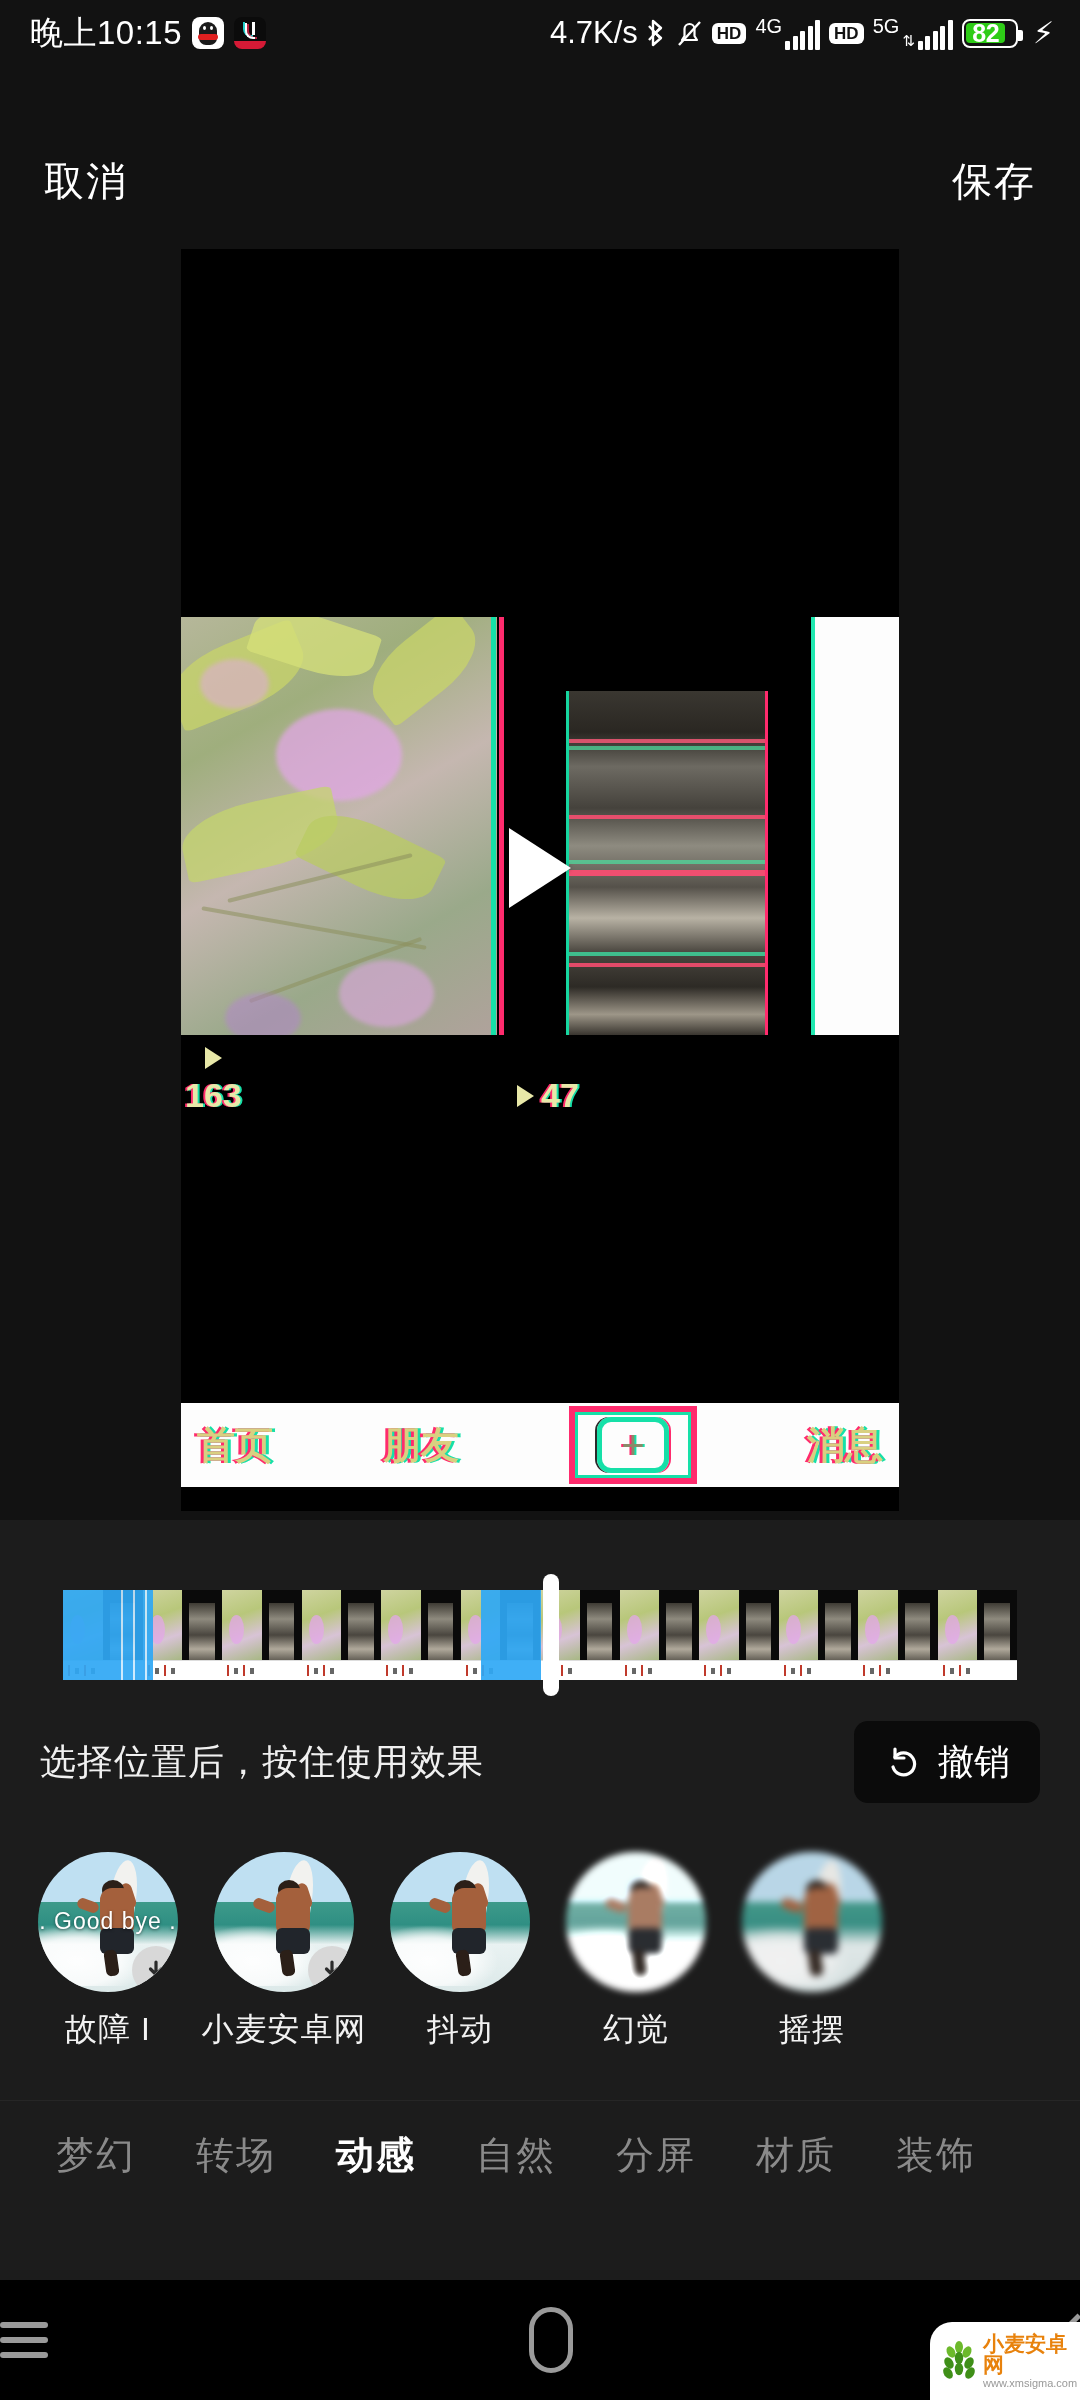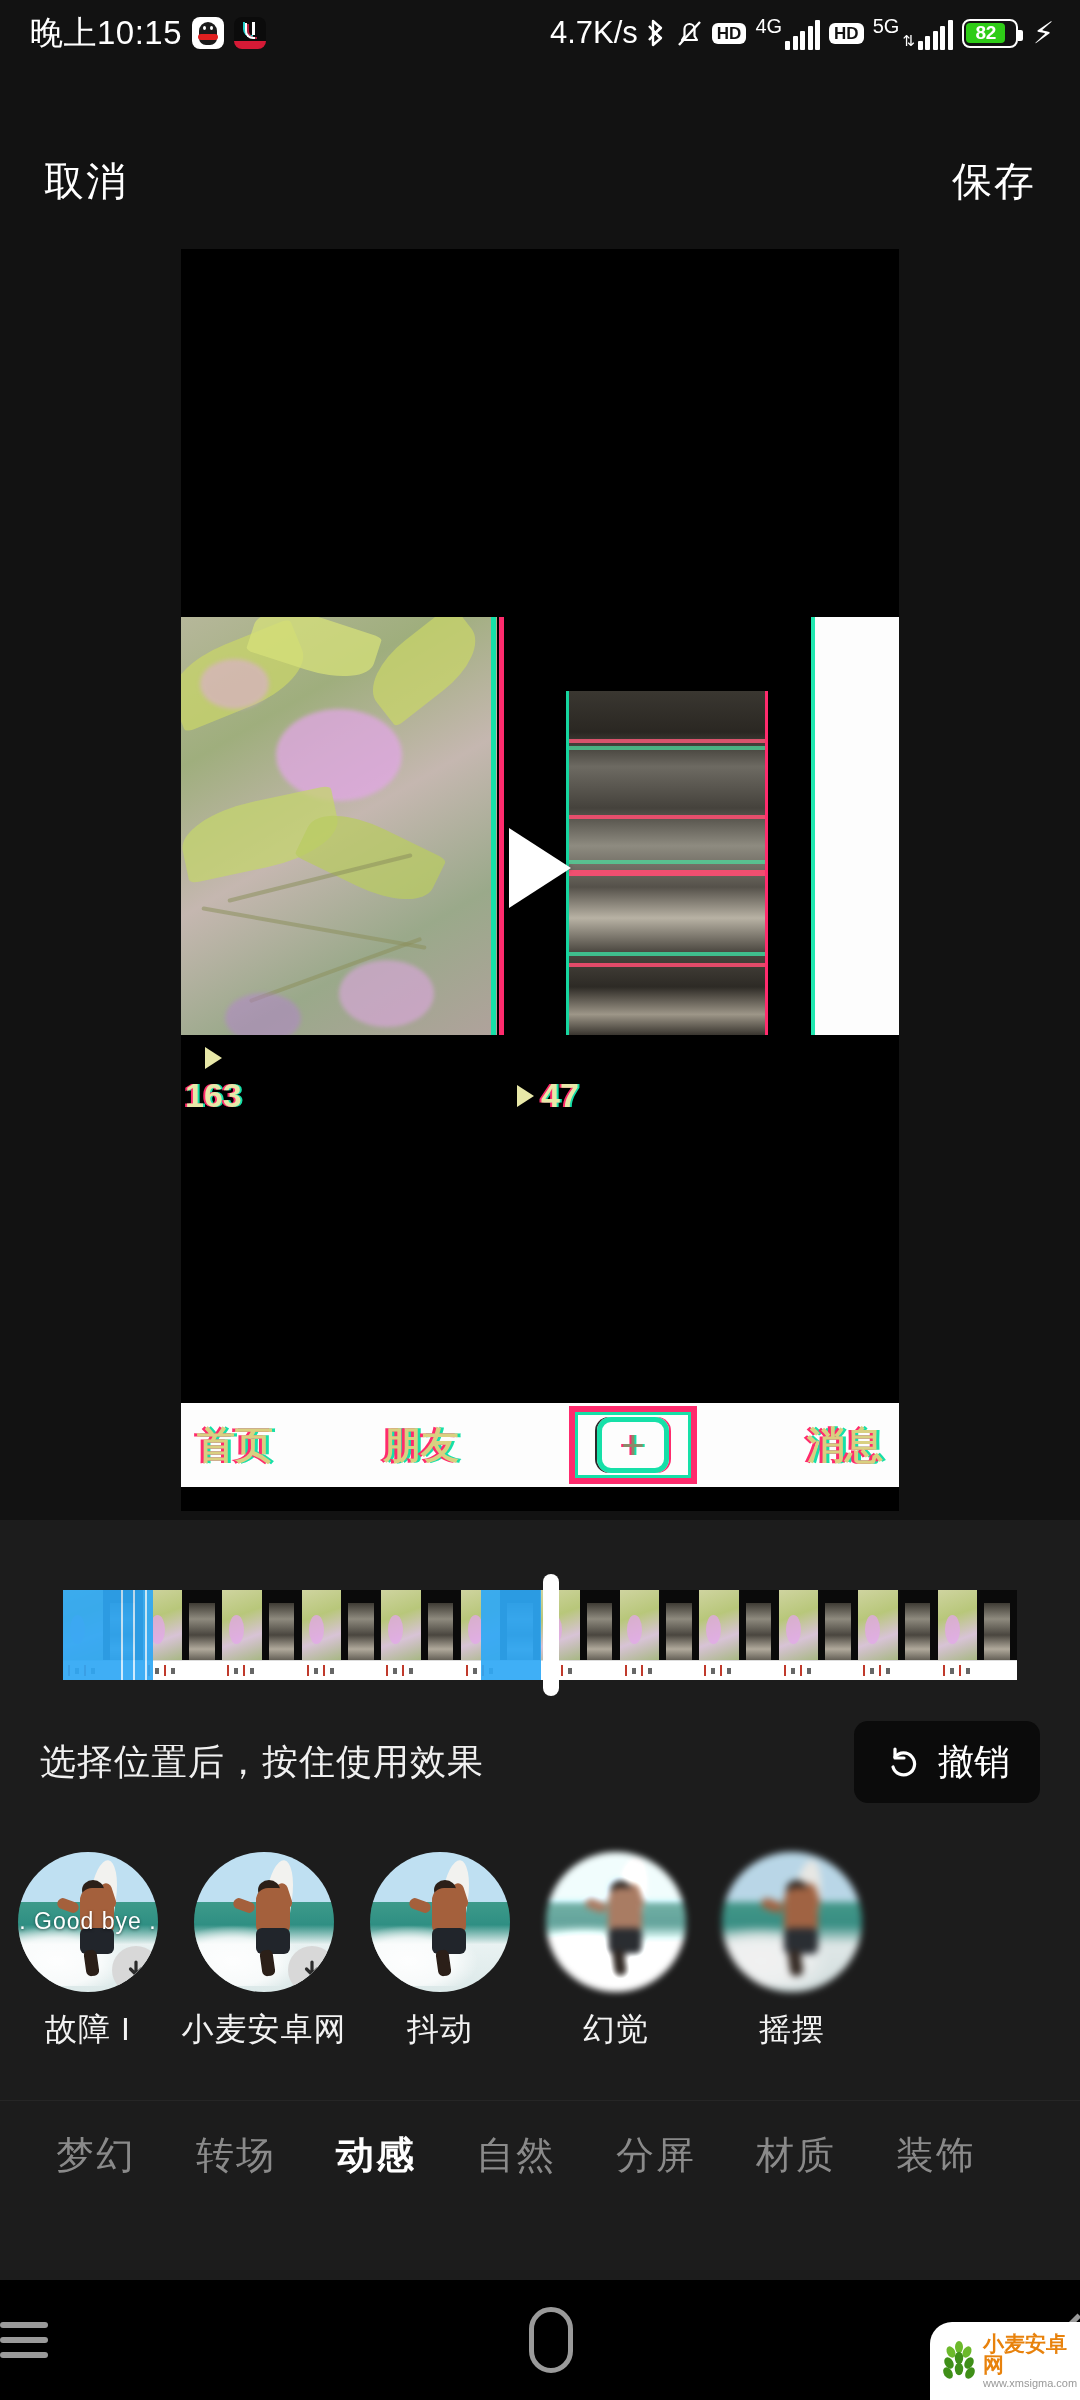--- a/index.html
+++ b/index.html
@@ -66,21 +66,21 @@
     width:56px; height:29px; border:2.5px solid #fff; border-radius:8px;
     position:relative; display:flex; align-items:center; padding:2.5px;
   }
   .batt:after{
     content:""; position:absolute; right:-7px; top:9px; width:5px; height:11px;
     background:#fff; border-radius:0 2px 2px 0;
   }
   .batt-fill{
     background:#2ecc17; height:100%; border-radius:4px; width:82%;
     display:flex; align-items:center; justify-content:center;
-    font-size:19px; font-weight:700; color:#fff; letter-spacing:-.5px;
+    font-size:25px; font-weight:700; color:#fff; letter-spacing:-.5px;
   }
   .bolt{ font-size:30px; line-height:1; margin-left:6px; }
 
   
   .topbar{
     position:absolute; top:126px; left:0; width:1080px; height:110px;
     display:flex; align-items:center; justify-content:space-between;
     padding:0 44px; background:#121212;
   }
   .topbtn{ font-size:40px; color:#ffffff; letter-spacing:2px; }
@@ -205,21 +205,21 @@
   .hint-text{ font-size:36px; color:#f0f0f0; letter-spacing:1px; }
   .undo-btn{
     background:#0b0b0b; border-radius:14px; height:82px; padding:0 30px;
     display:flex; align-items:center; gap:16px; font-size:36px; color:#fff;
   }
   .undo-ico svg{ display:block; }
 
   
   .effects{
     position:absolute; top:332px; left:0; width:1080px; height:200px;
-    display:flex; padding-left:18px; gap:36px;
+    display:flex; padding-left:38px; gap:36px;
   }
   .eff{ width:140px; flex:none; display:flex; flex-direction:column; align-items:center; }
   .eff-thumb{
     width:140px; height:140px; border-radius:50%; position:relative;
     overflow:hidden;
     background:linear-gradient(180deg,#bfe0f2 0%,#bfe0f2 36%,#3d9a8a 36%,#2f8f83 52%,#e9f2f2 66%,#dce9e9 100%);
   }
   .surf-board{
     position:absolute; left:52%; top:6%; width:26px; height:62px;
     background:#f2f2ef; border-radius:50% 50% 14% 14%/60% 60% 10% 10%;

